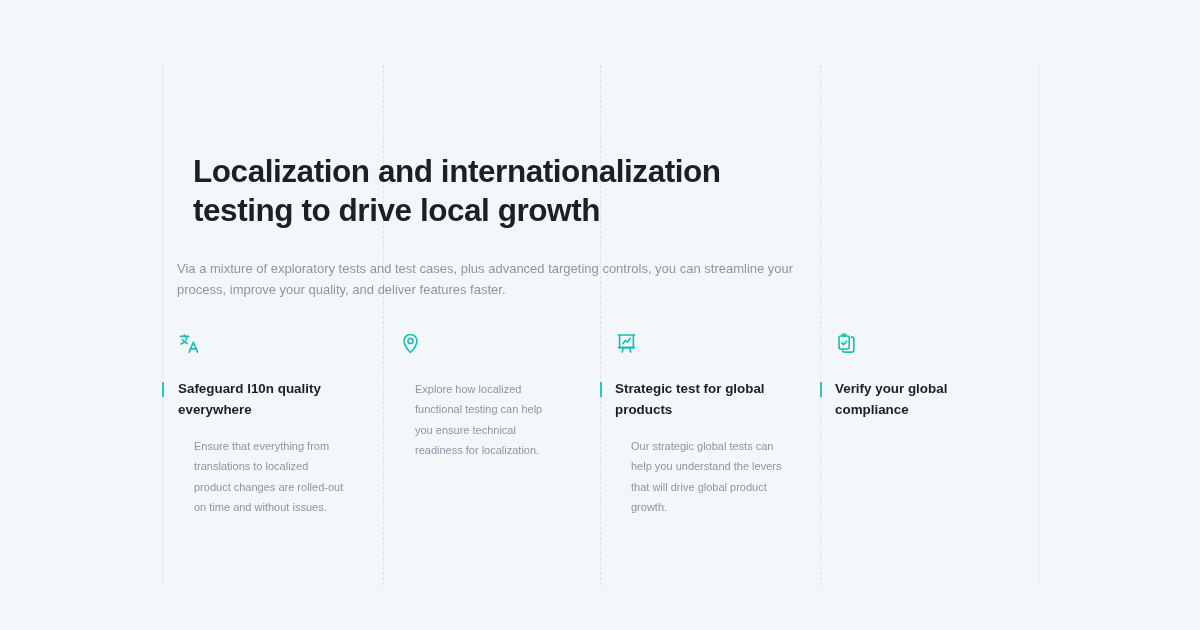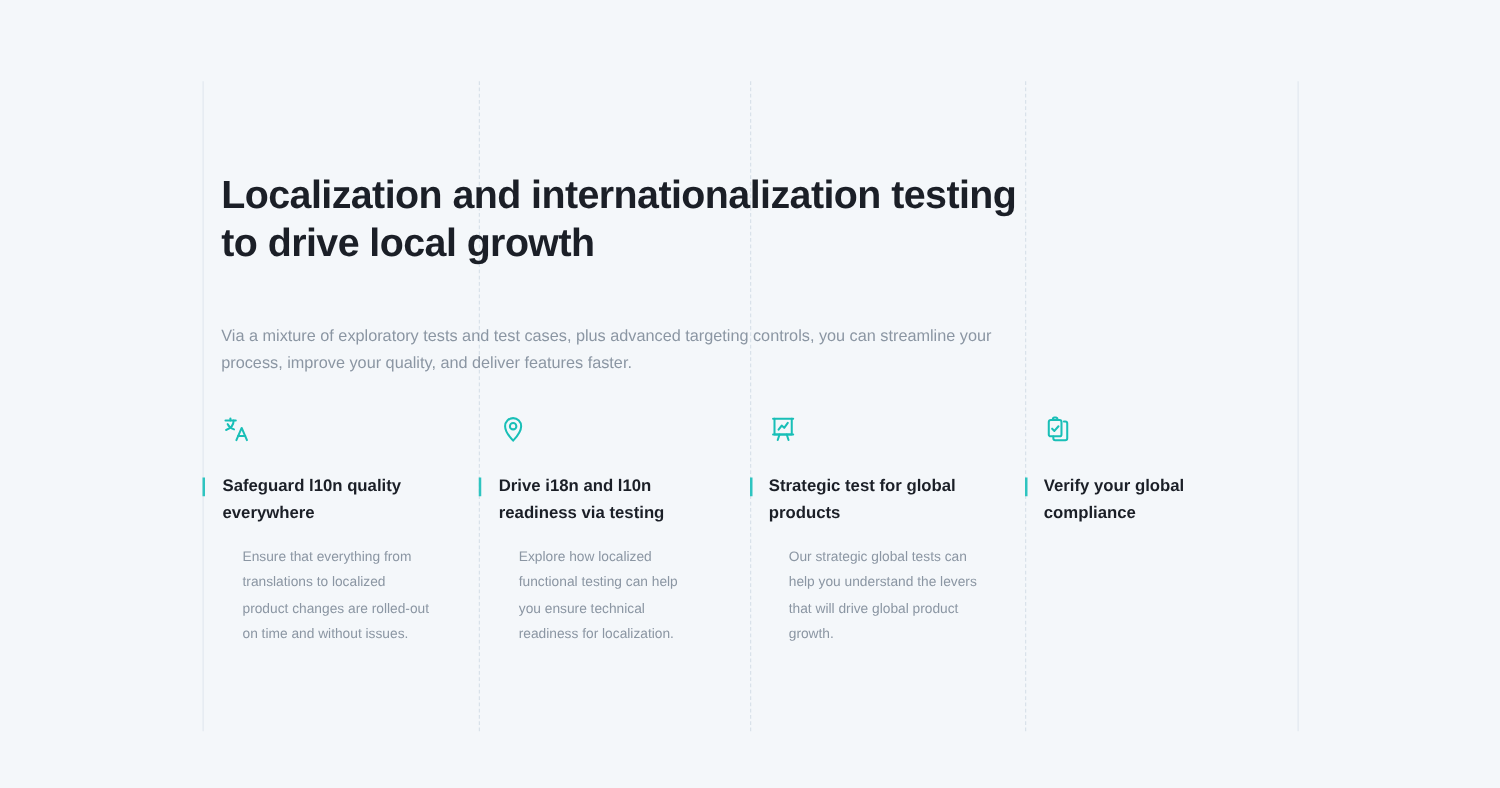--- a/index.html
+++ b/index.html
@@ -47,21 +47,21 @@
   .vline.l4 { left: 876px; }
 
   
   .hero {
     position: absolute;
     left: 177px;
     top: 136px;
     width: 660px;
   }
   .hero-title {
-    margin: 0;
+    margin: 16px;
     font-size: 31.5px;
     line-height: 39px;
     font-weight: 700;
     letter-spacing: -0.45px;
     color: #1b1f27;
   }
   .hero-sub {
     margin: 0;
     position: absolute;
     top: 122px;
@@ -161,21 +161,20 @@
       <p class="feat-body">Ensure that everything from translations to localized product changes are rolled-out on time and without issues.</p>
     </div>
 
     <div class="col c1">
       <span class="feat-icon">
         <svg width="23" height="23" viewBox="0 0 24 24" fill="none" stroke="currentColor" stroke-width="1.7" stroke-linecap="round" stroke-linejoin="round">
           <path d="M12 2.6c-3.7 0-6.7 3-6.7 6.7 0 5 6.7 12.1 6.7 12.1s6.7-7.1 6.7-12.1c0-3.7-3-6.7-6.7-6.7z"></path>
           <circle cx="12" cy="9.3" r="2.7"></circle>
         </svg>
       </span>
-      <h3 class="feat-head">Drive i18n and l10n readiness via testing</h3>
       <p class="feat-body">Explore how localized functional testing can help you ensure technical readiness for localization.</p>
     </div>
 
     <div class="col c2">
       <span class="feat-icon">
         <svg width="23" height="23" viewBox="0 0 24 24" fill="none" stroke="currentColor" stroke-width="1.7" stroke-linecap="round" stroke-linejoin="round">
           <path d="M3.6 3.1h16.8"></path>
           <path d="M4.8 3.1v13.2h14.4V3.1"></path>
           <path d="M3.6 16.3h16.8"></path>
           <path d="M9 16.3l-1.5 4.6"></path>

